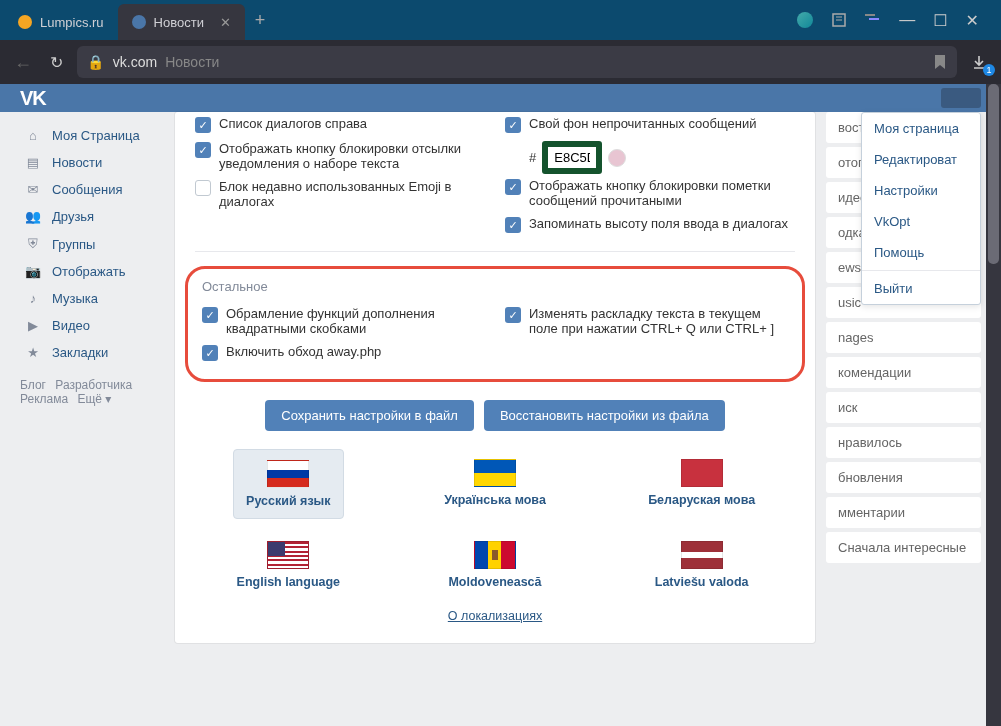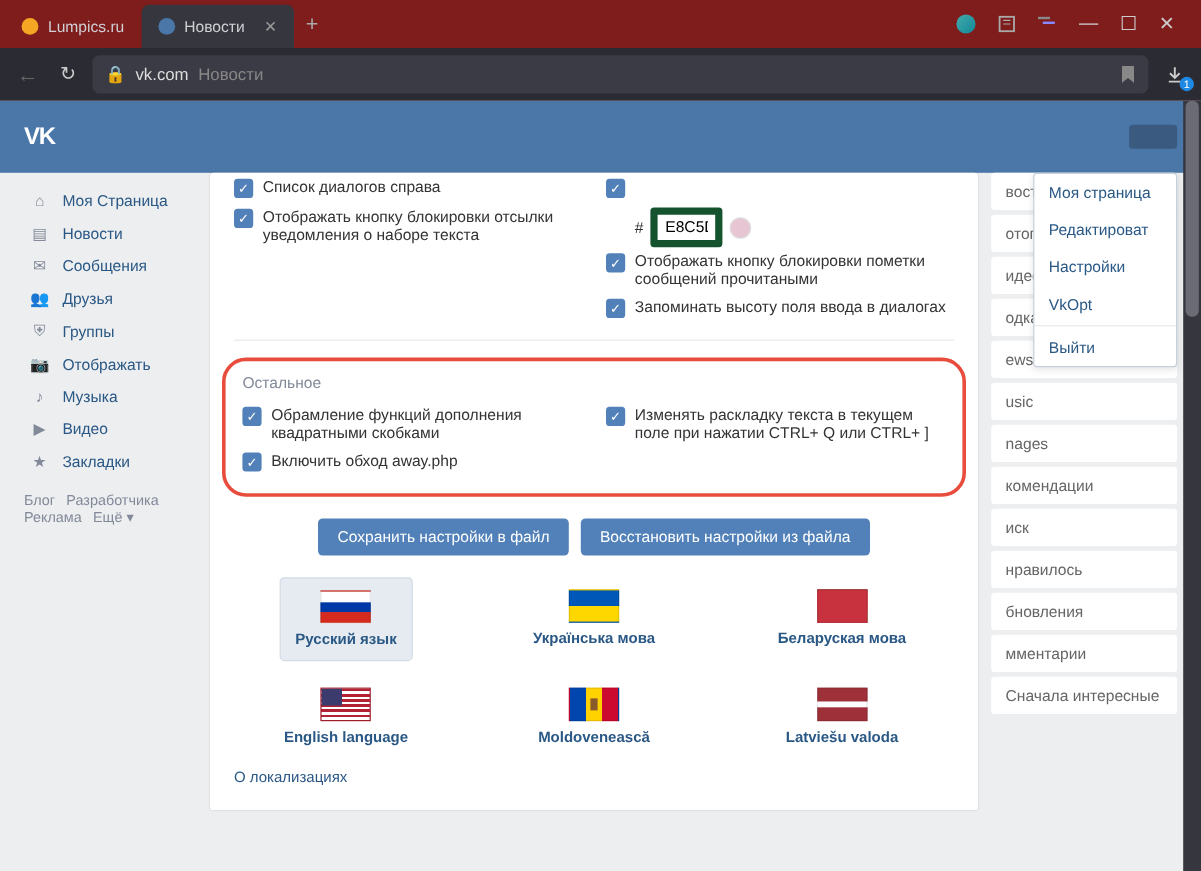--- a/index.html
+++ b/index.html
@@ -1,19 +1,19 @@
 <!DOCTYPE html>
 <html><head>
 <meta charset="utf-8">
 <style>
 * { margin: 0; padding: 0; box-sizing: border-box; font-family: -apple-system, BlinkMacSystemFont, "Segoe UI", Arial, sans-serif; }
 body { width: 1001px; height: 726px; background: #2b2b33; overflow: hidden; position: relative; }
 
 
-.browser-top { background: #7f1d1d; }
+.browser-top { background: #0c4a6e; }
 .tab-bar { display: flex; align-items: center; height: 40px; padding: 0 4px; }
 .tab { display: flex; align-items: center; padding: 0 14px; height: 36px; margin-top: 4px; border-radius: 6px 6px 0 0; font-size: 13px; color: #d0d0d5; gap: 8px; position: relative; }
 .tab.active { background: #36363f; }
 .tab .dot { width: 14px; height: 14px; border-radius: 50%; }
 .tab .close { margin-left: 8px; color: #999; cursor: pointer; }
 .tab-add { color: #aaa; padding: 0 10px; font-size: 18px; cursor: pointer; }
 .win-controls { margin-left: auto; display: flex; align-items: center; gap: 18px; padding-right: 18px; }
 .win-controls .wc { color: #ccc; cursor: pointer; }
 .wc-icon { width: 16px; height: 16px; border-radius: 50%; background: linear-gradient(135deg,#4aa,#189); }
 .wc-ext2 { position: relative; width: 16px; height: 12px; }
@@ -26,21 +26,21 @@
 .addr-field { flex: 1; background: #3b3b45; height: 32px; border-radius: 6px; display: flex; align-items: center; padding: 0 10px; color: #ccc; font-size: 14px; gap: 8px; }
 .addr-field .lock { color: #aaa; }
 .addr-field .domain { color: #ddd; }
 .addr-field .path { color: #888; }
 .addr-field .bm { margin-left: auto; color: #888; }
 .dl { color: #ccc; position: relative; padding: 4px; cursor: pointer; }
 .dl .badge { position: absolute; bottom: -2px; right: -4px; background: #1e88e5; color: #fff; border-radius: 50%; font-size: 9px; width: 12px; height: 12px; display: flex; align-items: center; justify-content: center; }
 
 
 .page { position: relative; background: #edeef0; height: calc(726px - 84px); overflow: hidden; }
-.vk-header { background: #4a76a8; height: 60px; display: flex; align-items: center; padding: 0 20px; justify-content: center; }
+.vk-header { background: #4a76a8; height: 28px; display: flex; align-items: center; padding: 0 20px; justify-content: center; }
 .vk-logo { color: #fff; font-weight: bold; font-size: 20px; letter-spacing: -1px; }
 .vk-header-right { margin-left: auto; width: 40px; height: 20px; background: #3a5a80; border-radius: 3px; }
 
 .vk-body { display: flex; padding: 10px 20px; gap: 15px; position: relative; }
 .sidebar { width: 150px; }
 .sidebar-item { display: flex; align-items: center; gap: 10px; padding: 6px 4px; color: #2a5885; font-size: 13px; cursor: pointer; }
 .sidebar-item .si-icon { color: #828a99; width: 18px; text-align: center; }
 .sidebar-footer { margin-top: 12px; font-size: 12px; color: #828a99; }
 .sidebar-footer span { margin-right: 6px; }
 
@@ -68,21 +68,21 @@
 .section-title { font-size: 13px; color: #828a99; margin-bottom: 8px; }
 
 .btn-row { display: flex; justify-content: center; gap: 10px; margin: 18px 0; }
 .btn { background: #5181b8; color: #fff; border: none; padding: 8px 16px; font-size: 13px; border-radius: 4px; cursor: pointer; }
 
 .lang-grid { display: grid; grid-template-columns: repeat(3, 1fr); gap: 12px 20px; justify-items: center; }
 .lang-item { text-align: center; padding: 10px 12px; border-radius: 4px; cursor: pointer; }
 .lang-item.active { background: #e5ebf1; border: 1px solid #d2dbe4; }
 .flag { width: 42px; height: 28px; margin: 0 auto 6px; border: 1px solid rgba(0,0,0,.1); }
 .lang-label { font-size: 12.5px; color: #2a5885; font-weight: bold; }
-.about-link { margin-top: 10px; font-size: 12.5px; color: #2a5885; cursor: pointer; }
+.about-link { text-align: center; margin-top: 10px; font-size: 12.5px; color: #2a5885; cursor: pointer; text-decoration: underline; }
 
 .flag-ru { background: linear-gradient(#fff 33%, #0039a6 33% 66%, #d52b1e 66%); }
 .flag-ua { background: linear-gradient(#0057b7 50%, #ffd700 50%); }
 .flag-by { background: linear-gradient(90deg, #c8313e 0 18%, #c8313e 18%), linear-gradient(#c8313e 66%, #4aa657 66%); }
 .flag-en { background: linear-gradient(#b22234, #b22234); position: relative; }
 .flag-en::before { content:''; position:absolute; inset:0; background: repeating-linear-gradient(#b22234 0 2.15px, #fff 2.15px 4.3px); }
 .flag-en::after { content:''; position:absolute; left:0; top:0; width:42%; height:54%; background:#3c3b6e; }
 .flag-it { background: linear-gradient(90deg, #009246 33%, #fff 33% 66%, #ce2b37 66%); }
 .flag-tt { background: #009e60; }
 .flag-md { background: linear-gradient(90deg, #0046ae 33%, #ffd200 33% 66%, #cc092f 66%); position:relative; }
@@ -204,24 +204,29 @@
       <div class="opt-cols">
         <div class="opt-col" id="top-left-col">
             <div class="opt-row">
               <span class="chk ">✓</span>
               <span>Список диалогов справа</span>
             </div>
             <div class="opt-row">
               <span class="chk ">✓</span>
               <span>Отображать кнопку блокировки отсылки уведомления о наборе текста</span>
             </div>
+            <div class="opt-row">
+              <span class="chk off"></span>
+              <span>Блок недавно использованных Emoji в диалогах</span>
+            </div>
           </div>
         <div class="opt-col" id="top-right-col">
             <div class="opt-row">
               <span class="chk ">✓</span>
+              <span>Свой фон непрочитанных сообщений</span>
             </div>
             <div class="color-input">
               <span class="hash">#</span>
               <input value="E8C5D2" style="">
               <span class="color-swatch"></span>
             </div>
             <div class="opt-row">
               <span class="chk ">✓</span>
               <span>Отображать кнопку блокировки пометки сообщений прочитаными</span>
             </div>
@@ -300,20 +305,21 @@
         <div class="right-tab">бновления</div>
         <div class="right-tab">мментарии</div>
         <div class="right-tab">Сначала интересные</div>
       </div>
 
     <div class="dropdown-menu" id="dropdown">
         <div class="dm-item">Моя страница</div>
         <div class="dm-item">Редактироват</div>
         <div class="dm-item">Настройки</div>
         <div class="dm-item">VkOpt</div>
+        <div class="dm-item">Помощь</div>
         <hr>
         <div class="dm-item">Выйти</div>
       </div>
   </div>
 
   <div class="scroll-track">
     <div class="scroll-thumb"></div>
   </div>
 </div>
 

